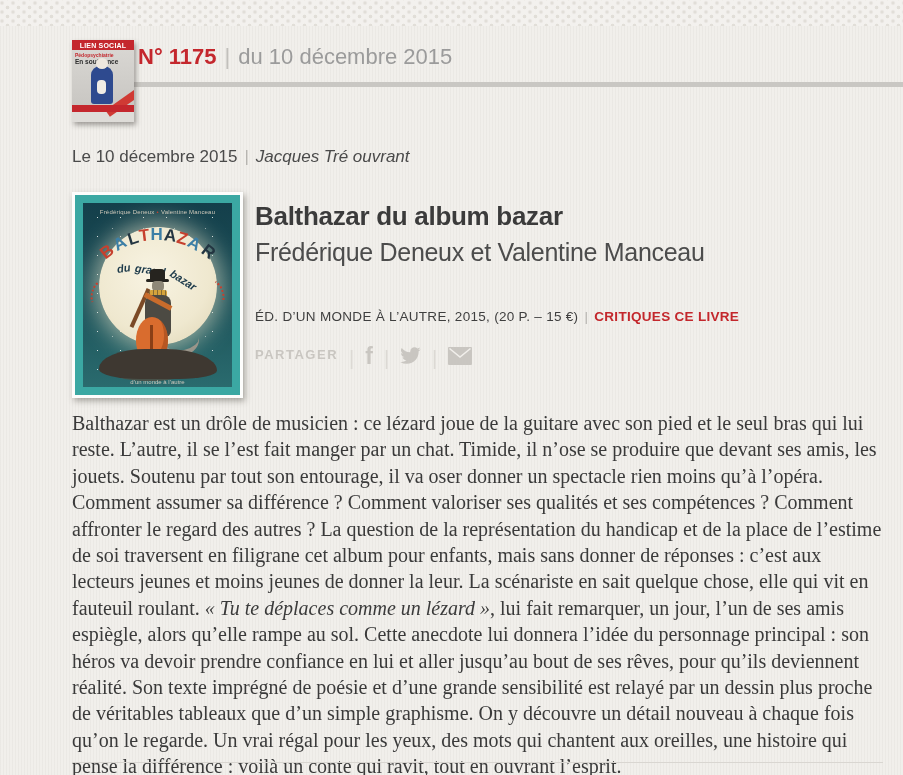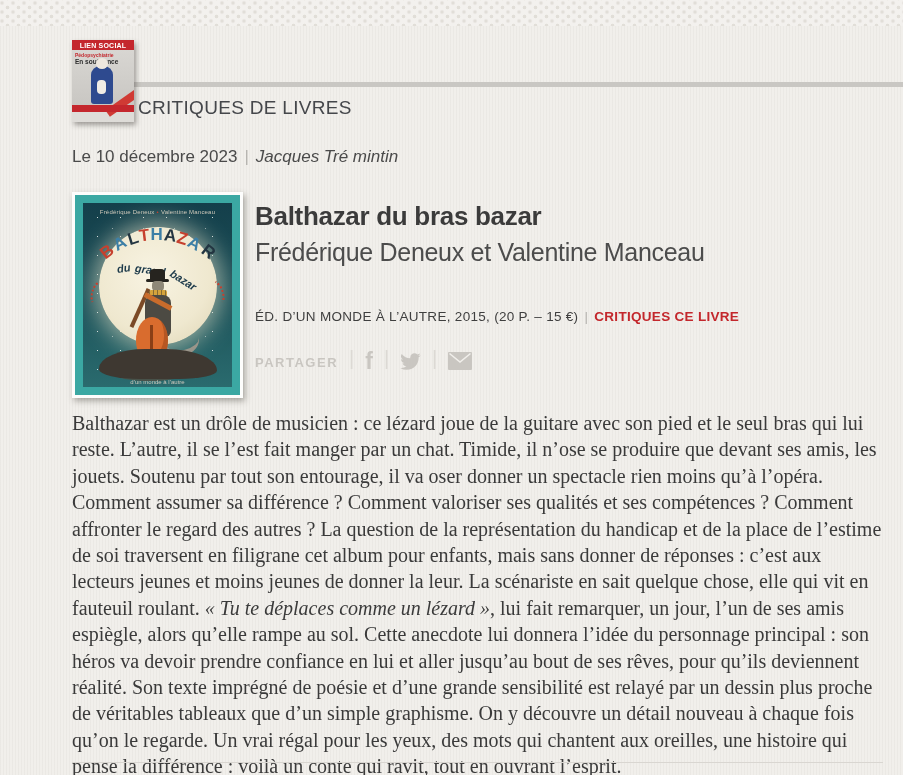--- a/index.html
+++ b/index.html
@@ -116,21 +116,21 @@
 
   
   .book-title{ position:absolute; left:255px; top:201px; font-size:26px; font-weight:700; color:#3b3b3b; letter-spacing:-.3px; }
   .book-authors{ position:absolute; left:255px; top:238px; font-size:25px; font-weight:400; color:#4c4c4c; letter-spacing:-.3px; }
 
   .pub-line{ position:absolute; left:255px; top:309px; font-size:13.5px; color:#3f3f3f; letter-spacing:.3px; }
   .pub-sep{ color:#b5b3af; padding:0 6px; }
   .order-link{ color:#c3272c; font-weight:700; text-decoration:none; cursor:pointer; }
 
   
-  .share-row{ position:absolute; left:255px; top:347px; display:flex; align-items:flex-end; color:#c9c6c1; }
+  .share-row{ position:absolute; left:255px; top:347px; display:flex; align-items:flex-start; color:#c9c6c1; }
   .share-label{ font-size:13px; font-weight:700; letter-spacing:1.5px; }
   .share-sep{ color:#dcd9d4; font-size:20px; font-weight:300; padding:0 11px; }
   .share-icon{ display:inline-flex; align-items:center; cursor:pointer; }
   .fb-f{ font-size:23px; font-weight:700; color:#c9c6c1; line-height:18px; }
   .share-icon svg{ fill:#c9c6c1; }
 
   
   .review-body{
     position:absolute; left:72px; top:410px; width:812px;
     font-family:"Liberation Serif","DejaVu Serif",serif;
@@ -151,25 +151,27 @@
     <div class="thumb-mast">LIEN SOCIAL</div>
     <div class="thumb-body">
       <div class="thumb-topic">Pédopsychiatrie</div>
       <div class="thumb-title">En souffrance</div>
       <div class="thumb-figure"></div>
       <div class="thumb-ribbon"></div>
       <div class="thumb-foot"></div>
     </div>
   </div>
 
-
-  <div class="section-title">CRITIQUES DE LIVRES</div>
+  <div class="issue-line">
+    <span class="issue-number">N° 1175</span><span class="issue-sep">|</span><span>du 10 décembre 2015</span>
+  </div>
+
 
   <div class="date-line">
-    <span>Le 10 décembre 2023</span><span class="date-sep">|</span><span class="author">Jacques Tré mintin</span>
+    <span>Le 10 décembre 2015</span><span class="date-sep">|</span><span class="author">Jacques Tré ouvrant</span>
   </div>
 
   <div class="cover">
     <div class="cover-art">
       <div class="stars"></div>
       <div class="moon"></div>
       <div class="cover-authors">
         <span>Frédérique Deneux</span><span class="dot">•</span><span>Valentine Manceau</span>
       </div>
       <div class="arch">
@@ -200,21 +202,21 @@
         <div class="strap"></div>
         <div class="tail"></div>
         <div class="cello"></div>
       </div>
       <div class="rock2"></div>
       <div class="rock"></div>
       <div class="cover-imprint">d’un monde à l’autre</div>
     </div>
   </div>
 
-  <h1 class="book-title">Balthazar du bras bazar</h1>
+  <h1 class="book-title">Balthazar du album bazar</h1>
   <h2 class="book-authors">Frédérique Deneux et Valentine Manceau</h2>
 
   <div class="pub-line">
     <span>ÉD. D’UN MONDE À L’AUTRE, 2015, (20 P. – 15 €)</span><span class="pub-sep">|</span><a class="order-link">CRITIQUES CE LIVRE</a>
   </div>
 
   <div class="share-row">
     <span class="share-label">PARTAGER</span>
     <span class="share-sep">|</span>
     <span class="share-icon">

